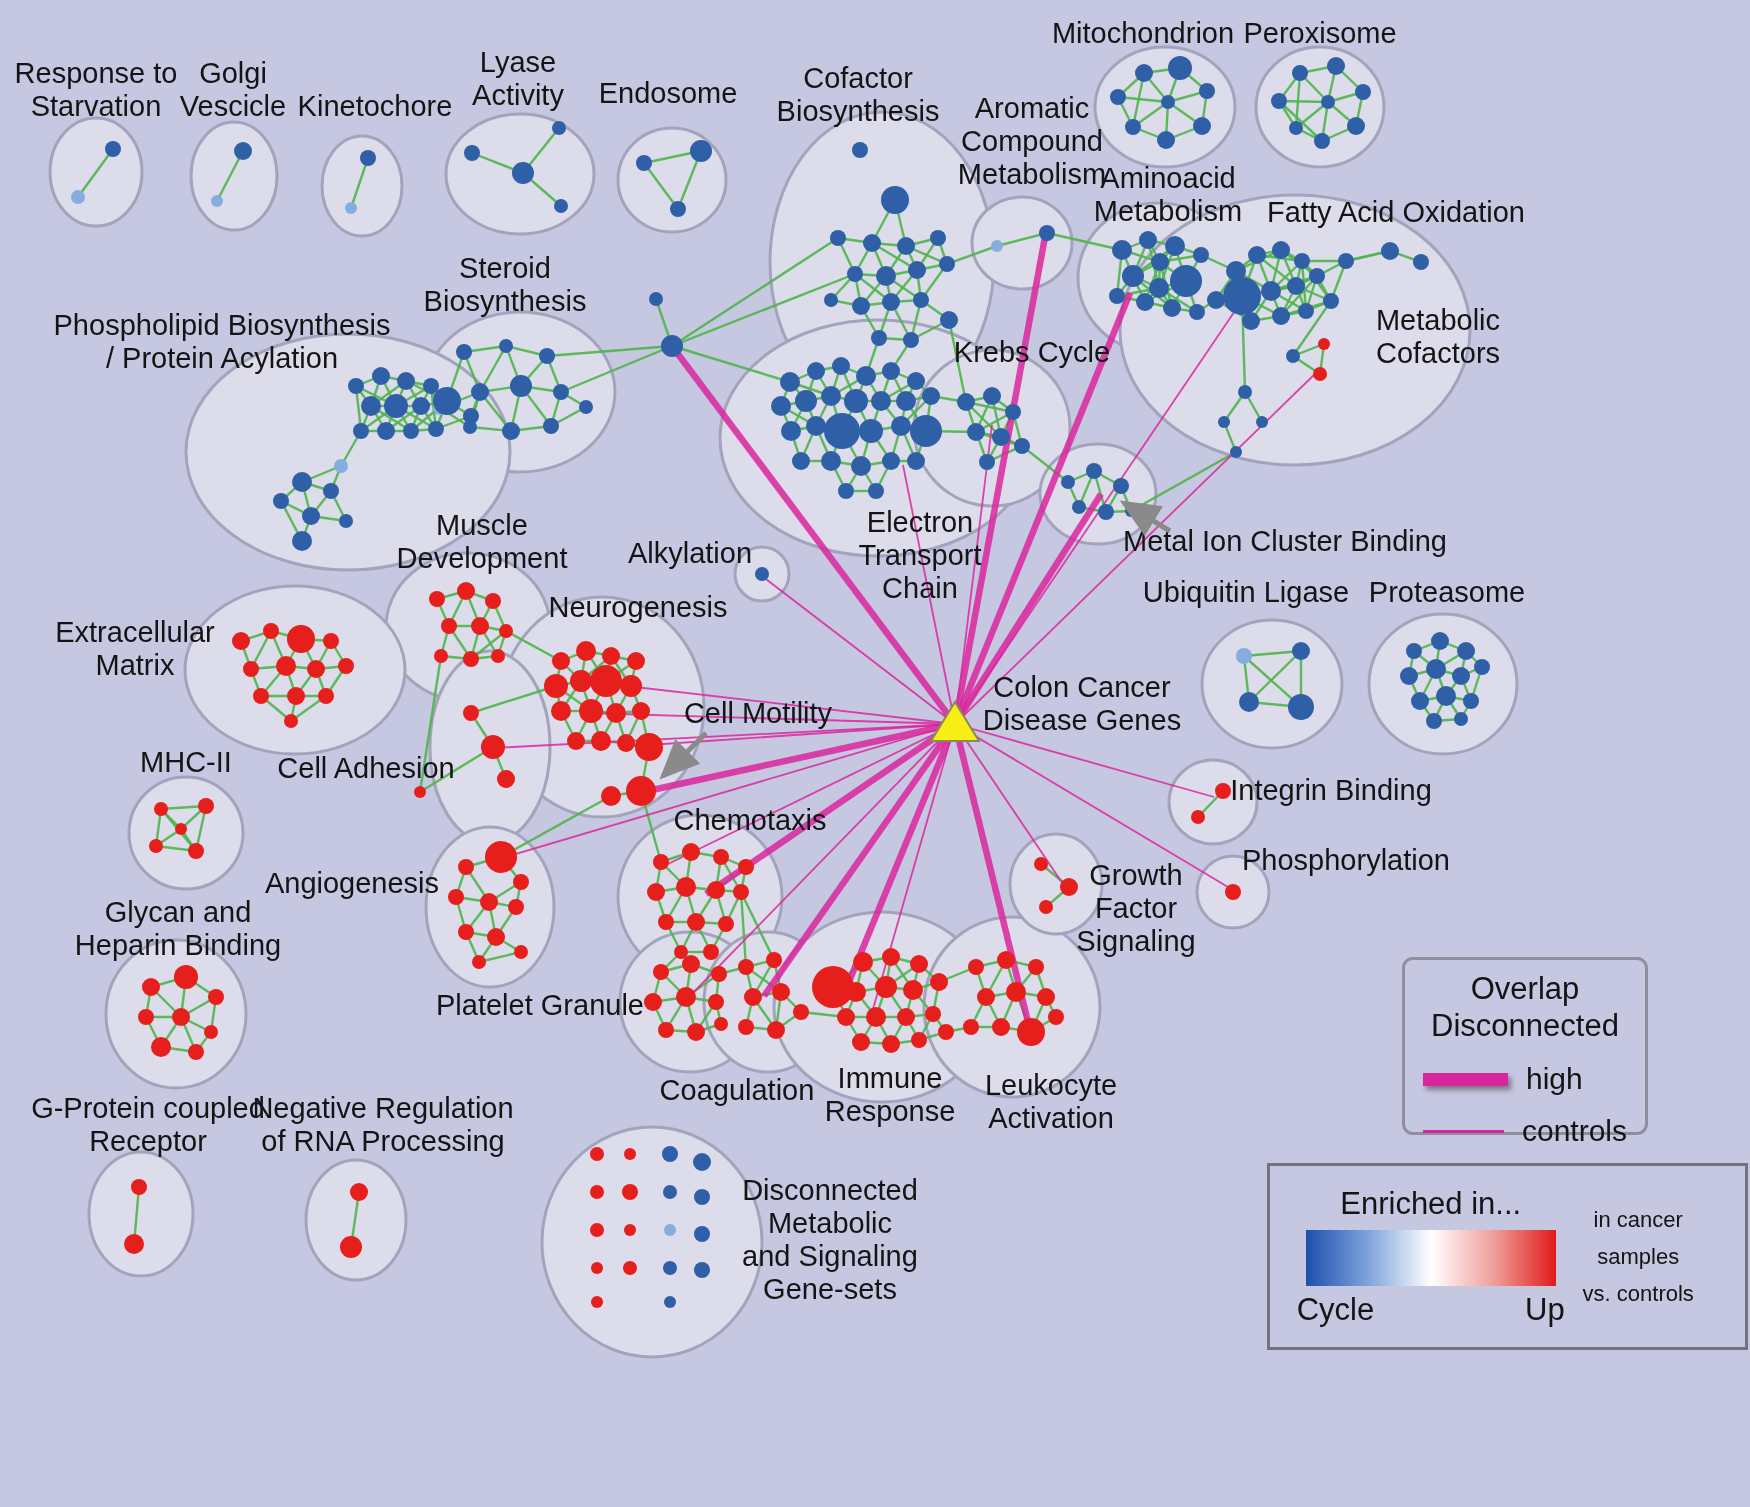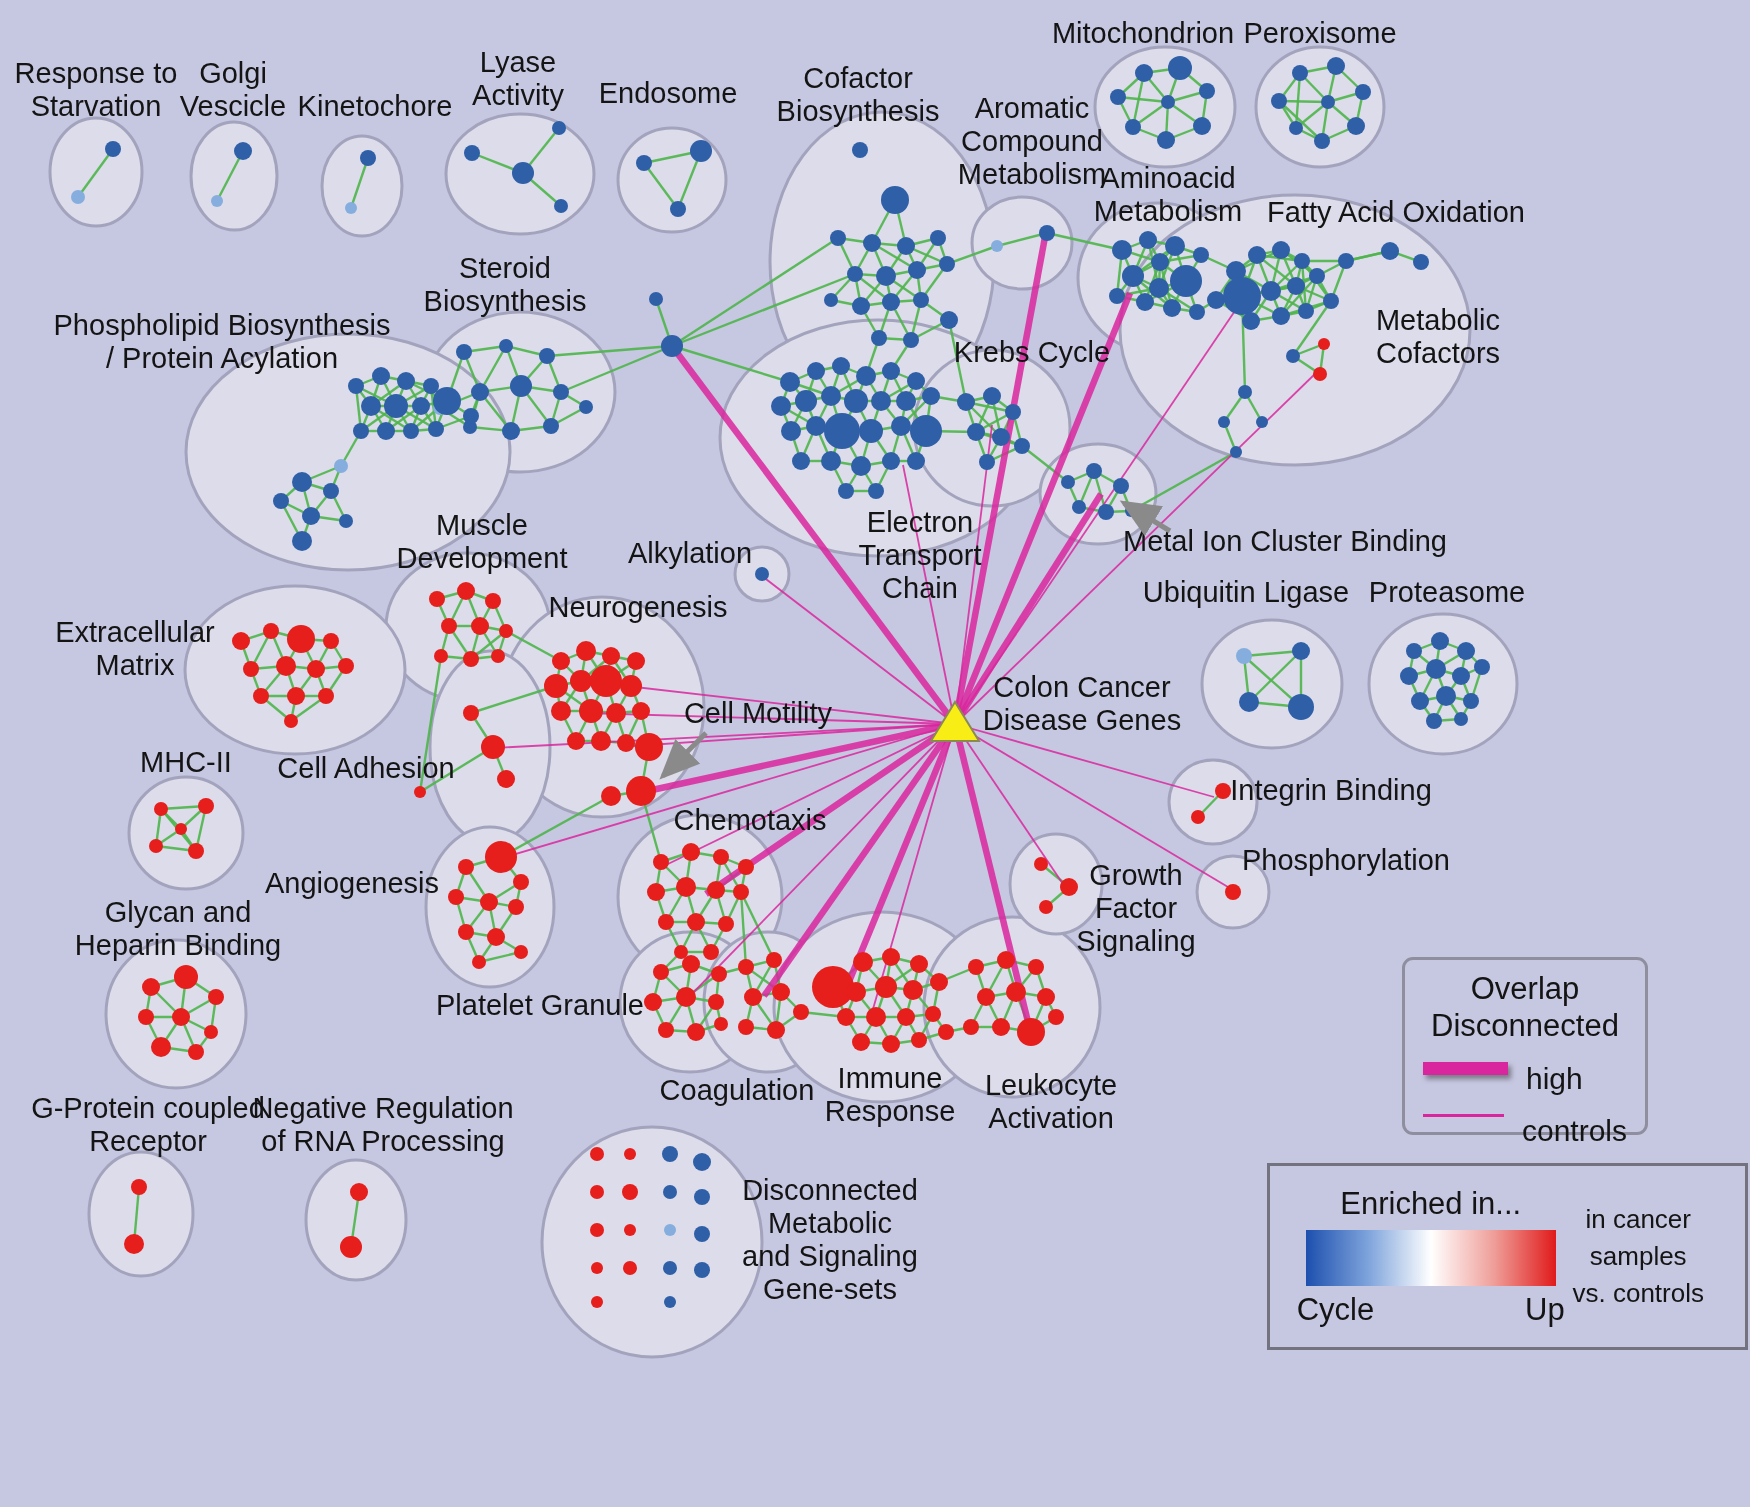--- a/index.html
+++ b/index.html
@@ -5,35 +5,35 @@
   html,body{margin:0;padding:0;}
   body{width:1750px;height:1507px;font-family:"Liberation Sans",sans-serif;}
   #stage{position:relative;width:1750px;height:1507px;background:#c6c7e1;overflow:hidden;}
   #network{position:absolute;left:0;top:0;width:1750px;height:1507px;}
   .overlap-box{
     position:absolute;left:1402px;top:957px;width:246px;height:178px;
     border:3px solid #8e8e9e;border-radius:11px;box-sizing:border-box;
     padding:10px 12px;color:#141414;
   }
   .ov-title{text-align:center;font-size:31px;line-height:37px;margin-bottom:10px;}
-  .ov-row{display:flex;align-items:flex-start;gap:18px;margin:18px 6px 0 6px;}
+  .ov-row{display:flex;align-items:center;gap:18px;margin:18px 6px 0 6px;}
   .ov-line-high{width:85px;height:13px;background:#d9269e;box-shadow:3px 4px 5px rgba(60,60,60,.55);}
   .ov-line-mod{width:85px;height:3px;background:#d9269e;}
   .ov-label{font-size:30px;}
   .enriched-box{
     position:absolute;left:1267px;top:1163px;width:481px;height:187px;
     border:3px solid #73737f;box-sizing:border-box;color:#141414;
     display:flex;align-items:center;padding:6px 30px;background:rgba(198,199,225,0.4);
   }
   .en-left{width:63%;display:flex;flex-direction:column;align-items:center;}
   .en-title{font-size:31px;margin-bottom:8px;}
   .gradient-bar{width:250px;height:56px;
     background:linear-gradient(to right,#1d4fae,#7fa4dc,#ffffff,#ef9f9a,#e01b1b);}
   .updown{width:268px;display:flex;justify-content:space-between;font-size:31px;margin-top:6px;}
-  .en-side{flex:1;text-align:center;font-size:26px;line-height:37px;}
+  .en-side{flex:1;text-align:center;font-size:22px;line-height:37px;}
 </style>
 </head>
 <body>
 
 <div id="stage">
   <svg id="network" viewBox="0 0 1750 1507">
       <rect x="0" y="0" width="1750" height="1507" fill="#c6c7e1"></rect>
       <defs>
         <marker id="ah" markerWidth="9" markerHeight="8" refX="7" refY="3.5" orient="auto">
           <path d="M0,0 L8,3.5 L0,7 Z" fill="#8a8a8a"></path>

